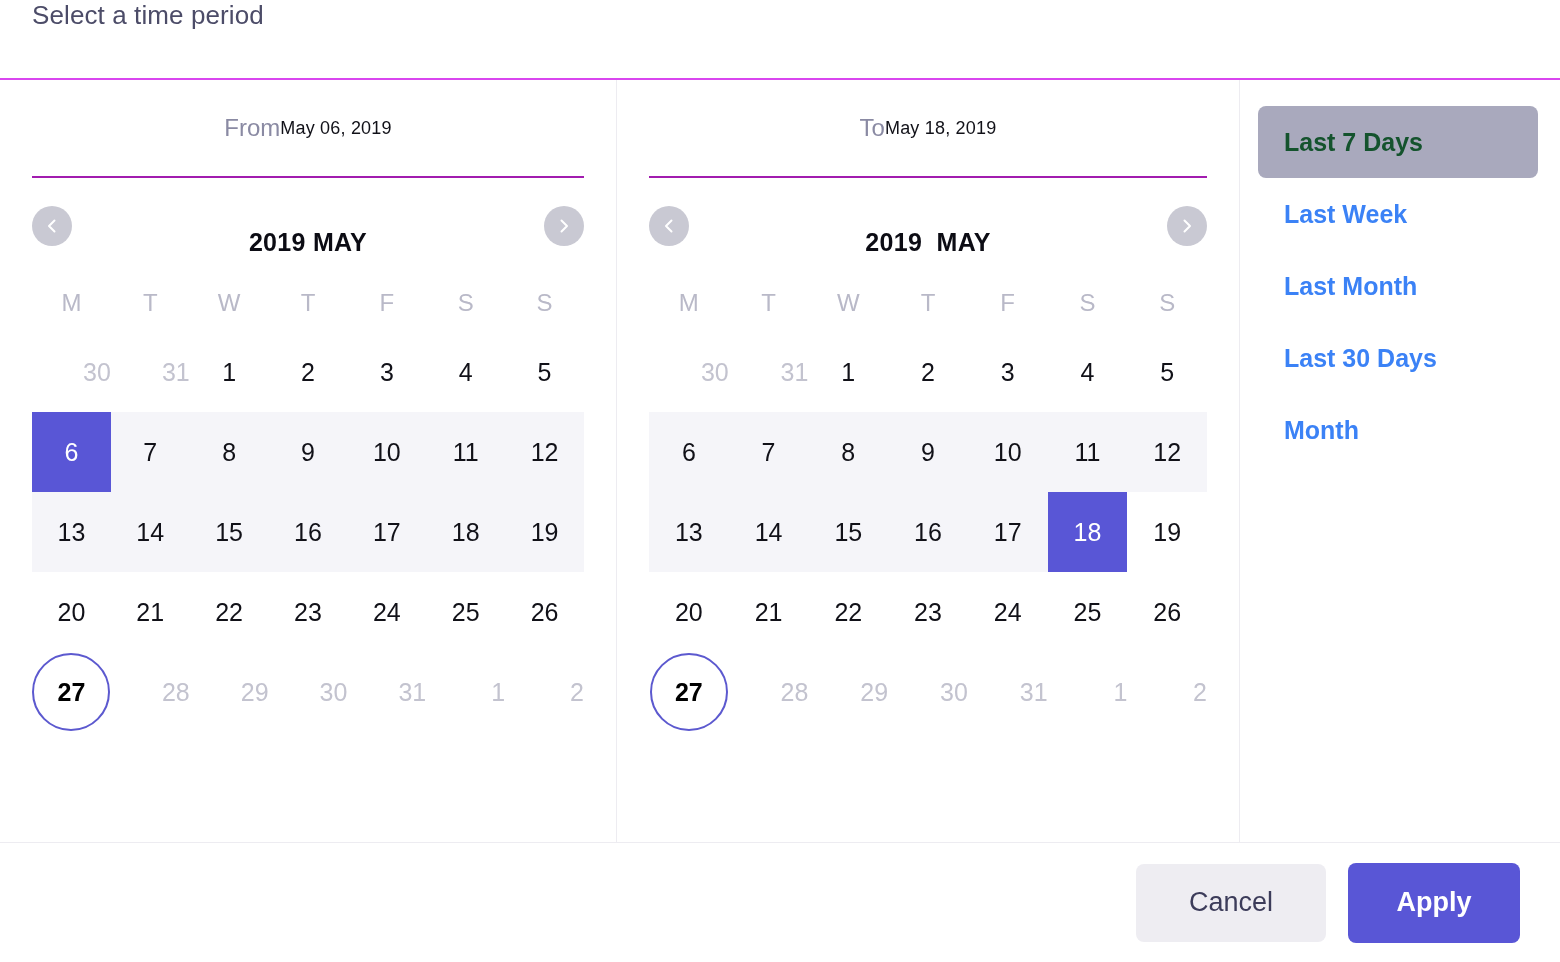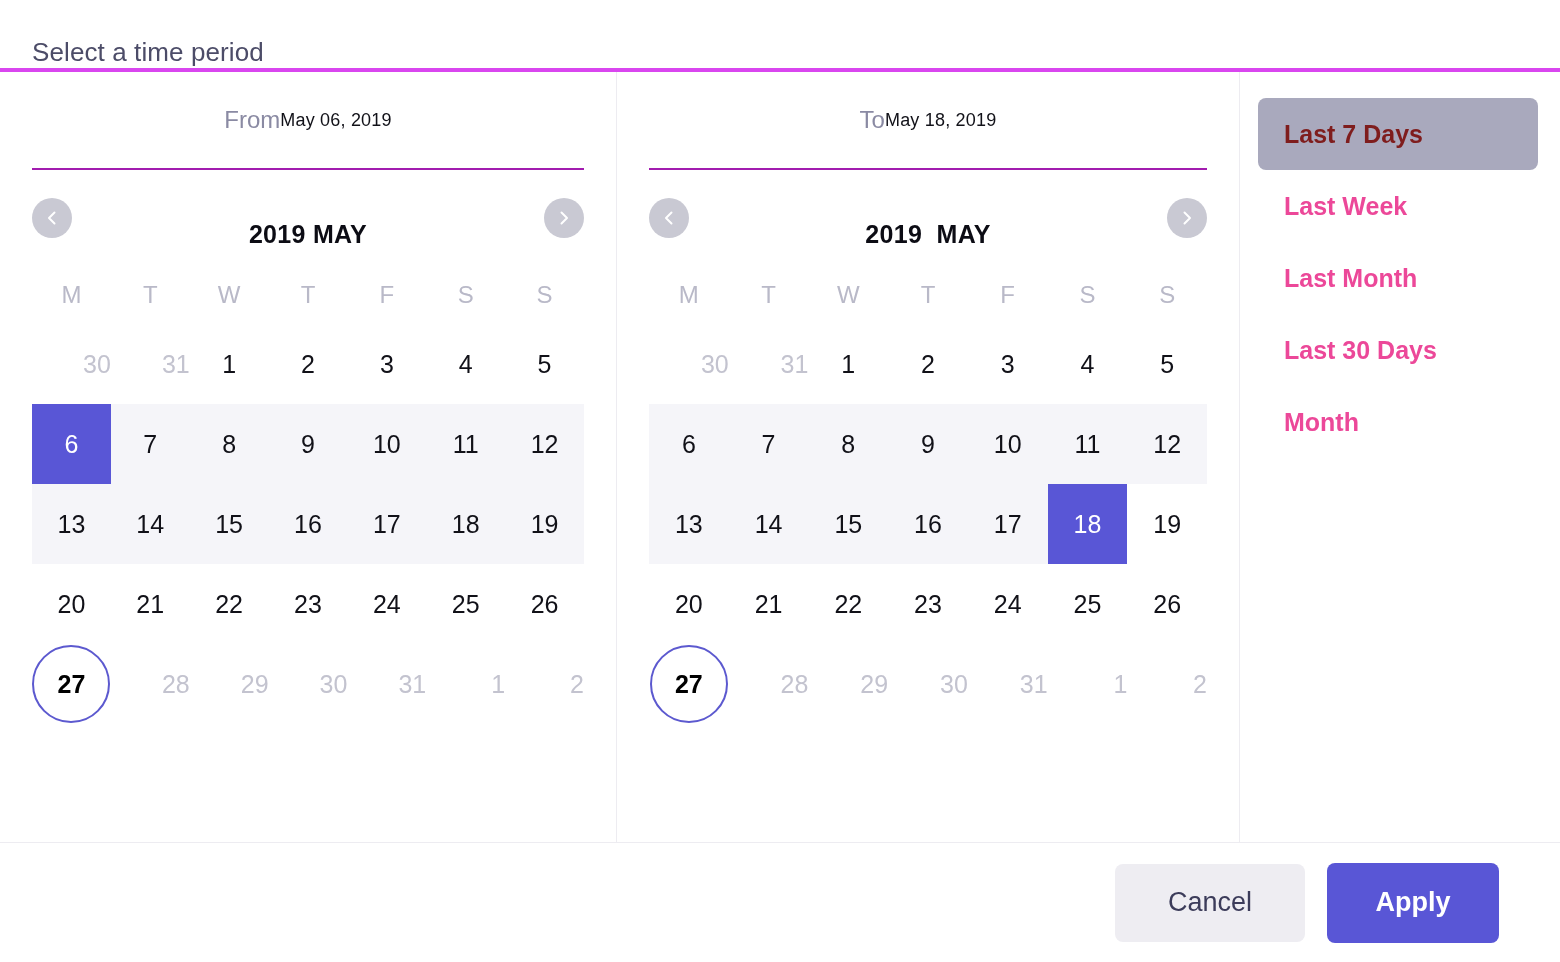--- a/index.html
+++ b/index.html
@@ -16,26 +16,26 @@
     width: 1560px;
     height: 962px;
     background: #ffffff;
     display: flex;
     flex-direction: column;
     position: relative;
   }
 
   
   .picker-header {
-    height: 72px;
+    height: 80px;
     flex: none;
     display: flex;
-    align-items: flex-end;
+    align-items: flex-start;
     padding-left: 32px;
-    border-bottom: 4px solid #d946ef;
+    border-bottom: 2px solid #d946ef;
   }
   .picker-title {
     font-size: 26px;
     color: #4c4c68;
     letter-spacing: .1px;
   }
 
   
   .picker-body {
     flex: 1 1 auto;
@@ -151,37 +151,37 @@
     padding: 26px 22px 0 18px;
   }
   .preset {
     height: 72px;
     display: flex;
     align-items: center;
     padding: 0 26px;
     border-radius: 8px;
     font-size: 25px;
     font-weight: bold;
-    color: #ec4899;
+    color: #3b82f6;
     cursor: pointer;
   }
   .preset.active {
     background: #a9a9bd;
-    color: #7f1d1d;
+    color: #14532d;
   }
 
   
   .picker-footer {
     height: 120px;
     flex: none;
     border-top: 1px solid #edecf1;
     display: flex;
     align-items: center;
     justify-content: flex-end;
-    padding-right: 61px;
+    padding-right: 40px;
     gap: 22px;
   }
   .btn {
     border: none;
     border-radius: 8px;
     font-size: 27px;
     cursor: pointer;
     font-family: "Liberation Sans", sans-serif;
   }
   .btn-cancel {

